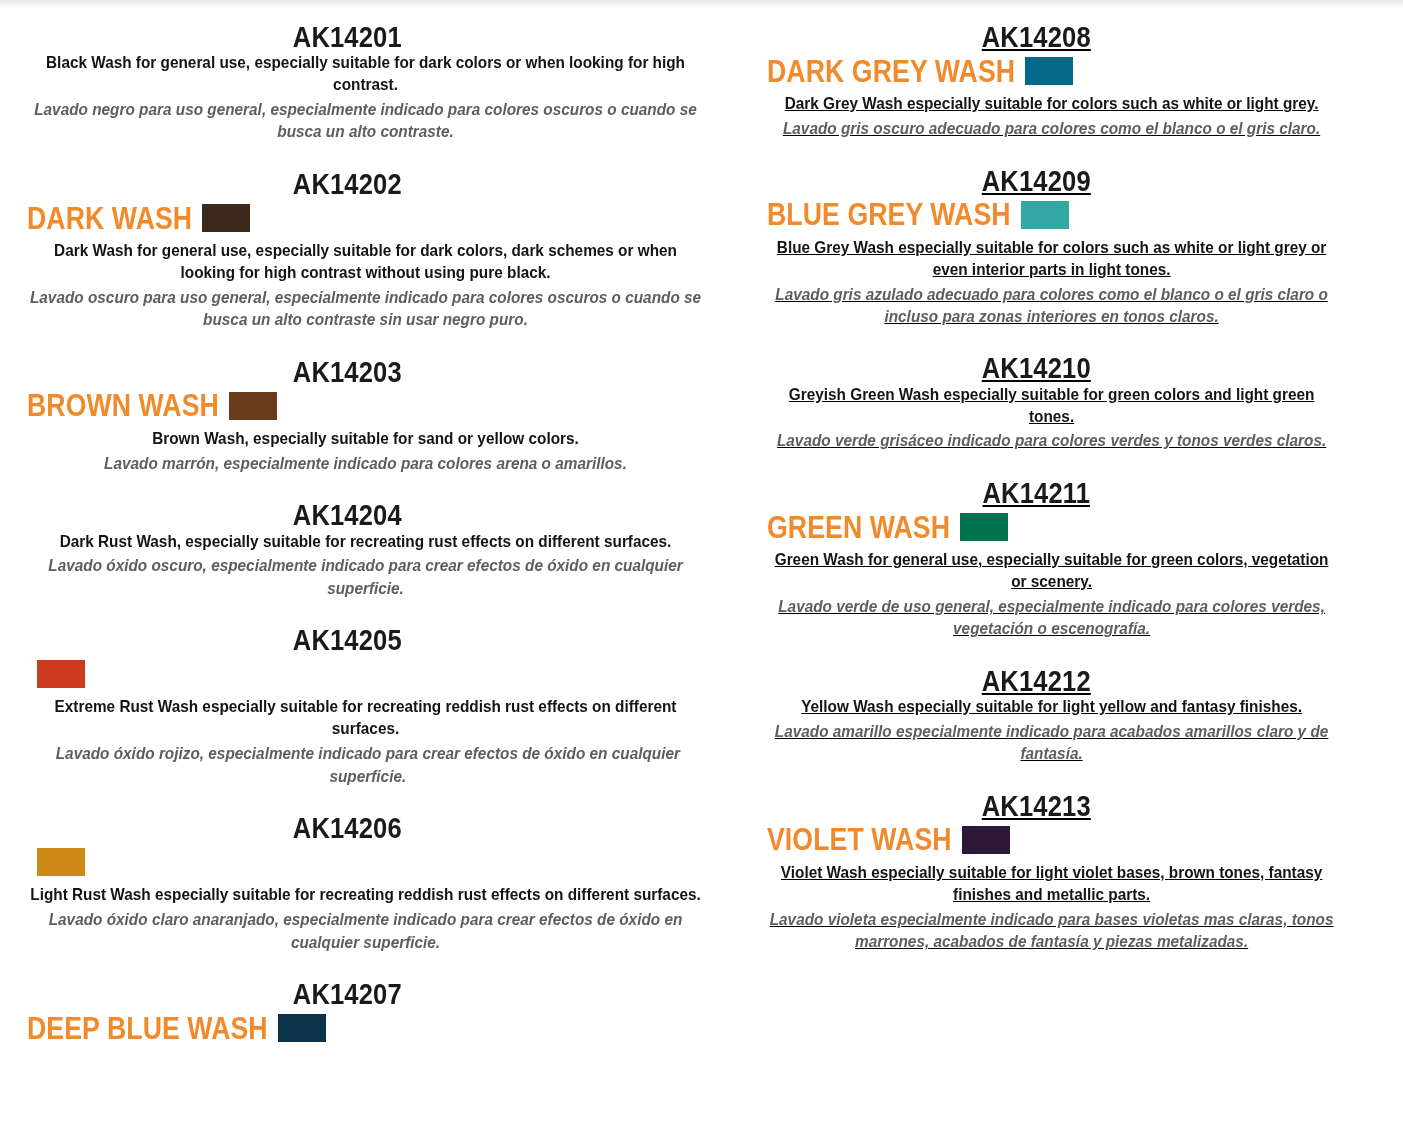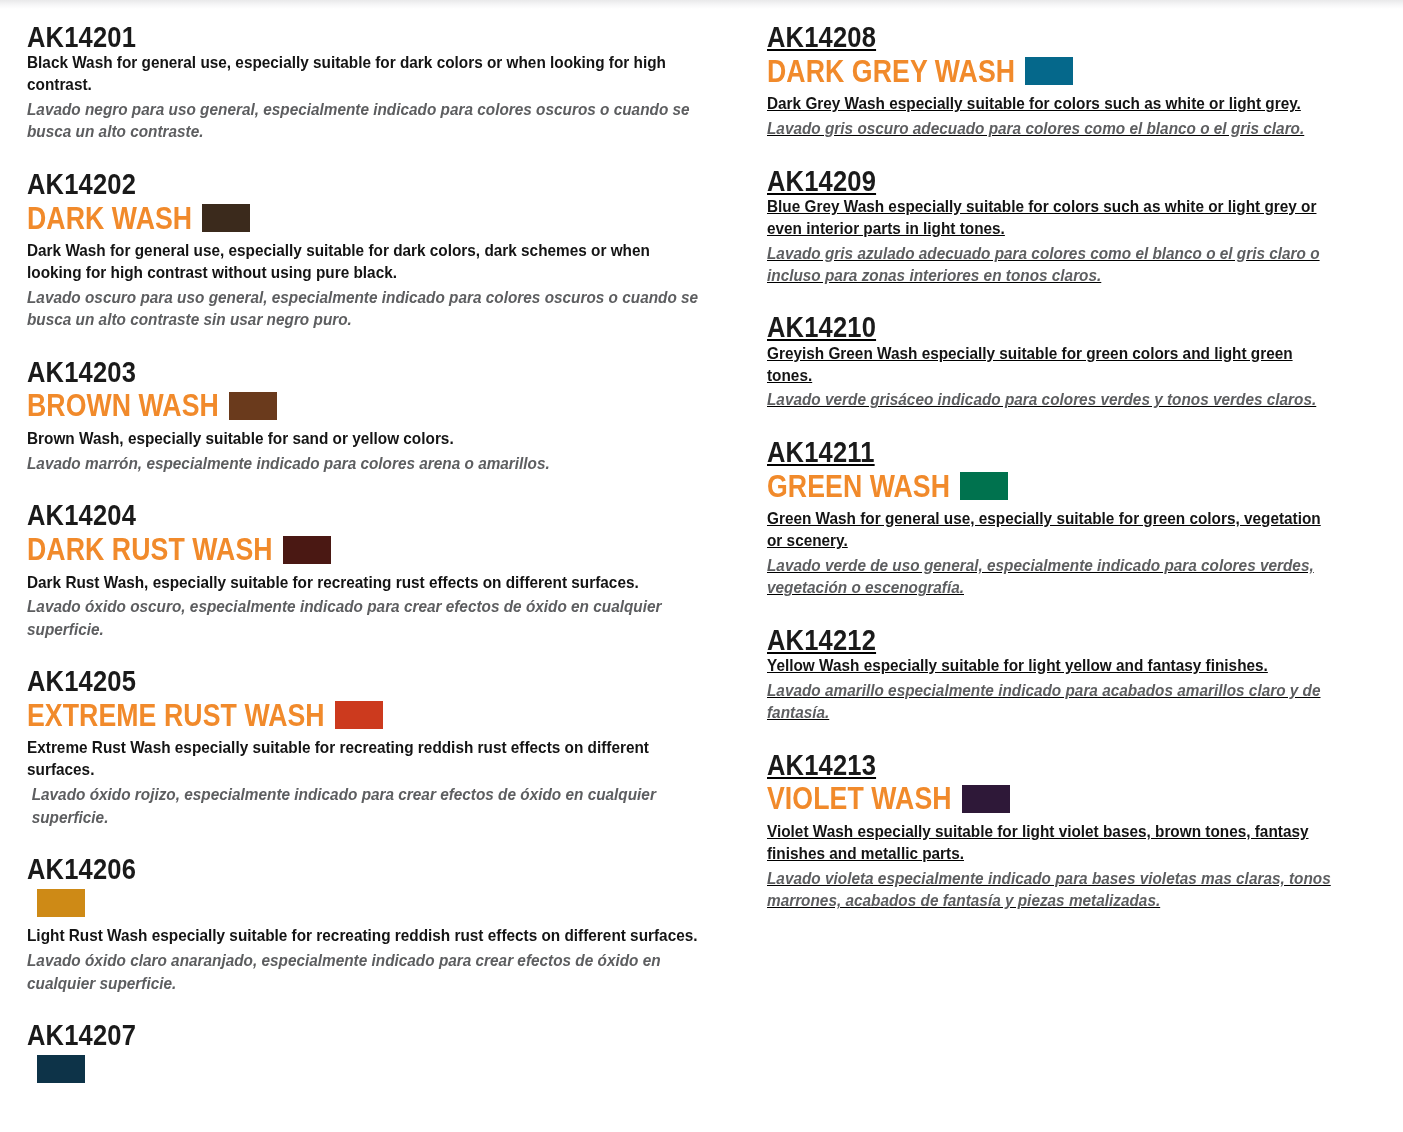--- a/index.html
+++ b/index.html
@@ -49,20 +49,21 @@
     padding: 22px 0 0 27px;
   }
   .column-right {
     width: 648px;
     padding: 22px 24px 0 12px;
     text-decoration: underline;
   }
 
   .product {
     margin-bottom: 26px;
+    text-align: center;
   }
   .product:last-child { margin-bottom: 0; }
 
   .product-code {
     font-family: "Liberation Sans Narrow", "Liberation Sans", sans-serif;
     font-weight: bold;
     font-size: 29px;
     line-height: 1.04;
     letter-spacing: 0.2px;
     color: #1a1a1a;
@@ -154,69 +155,69 @@
             <div style="display: inline-block; width: 191.914px; height: 31px; position: relative;">
               <div class="product-name" style="position: absolute; left: 0px; top: 0px;">BROWN WASH</div>
             </div>
             <span class="swatch" style="background: rgb(106, 58, 28); margin-left: 10px;"></span>
           </div>
           <div class="desc-en">Brown Wash, especially suitable for sand or yellow colors.</div>
           <div class="desc-es">Lavado marrón, especialmente indicado para colores arena o amarillos.</div>
         </div>
         <div class="product">
           <div class="product-code">AK14204</div>
-          <div class="product-name-row">
-            <div style="display: inline-block; width: 245.584px; height: 31px; position: relative;">
-              <div class="product-name" style="position: absolute; left: 0px; top: 0px;">DARK RUST WASH</div>
-            </div>
-            <span class="swatch" style="background: rgb(74, 24, 19); margin-left: 10px;"></span>
-          </div>
           <div class="desc-en">Dark Rust Wash, especially suitable for recreating rust effects on different surfaces.</div>
           <div class="desc-es">Lavado óxido oscuro, especialmente indicado para crear efectos de óxido en cualquier superficie.</div>
         </div>
         <div class="product">
           <div class="product-code">AK14205</div>
           <div class="product-name-row">
-            <div style="display: inline-block; width: 297.708px; height: 31px; position: relative;">
-              <div class="product-name" style="position: absolute; left: 0px; top: 0px;">EXTREME RUST WASH</div>
-            </div>
             <span class="swatch" style="background: rgb(204, 58, 30); margin-left: 10px;"></span>
           </div>
           <div class="desc-en">Extreme Rust Wash especially suitable for recreating reddish rust effects on different surfaces.</div>
           <div class="desc-es indent">Lavado óxido rojizo, especialmente indicado para crear efectos de óxido en cualquier superficie.</div>
         </div>
         <div class="product">
           <div class="product-code">AK14206</div>
           <div class="product-name-row">
             <span class="swatch" style="background: rgb(206, 138, 22); margin-left: 10px;"></span>
           </div>
           <div class="desc-en">Light Rust Wash especially suitable for recreating reddish rust effects on different surfaces.</div>
           <div class="desc-es">Lavado óxido claro anaranjado, especialmente indicado para crear efectos de óxido en cualquier superficie.</div>
         </div>
         <div class="product">
           <div class="product-code">AK14207</div>
           <div class="product-name-row">
+            <div style="display: inline-block; width: 240.693px; height: 31px; position: relative;">
+              <div class="product-name" style="position: absolute; left: 0px; top: 0px;">DEEP BLUE WASH</div>
+            </div>
             <span class="swatch" style="background: rgb(13, 51, 72); margin-left: 10px;"></span>
           </div>
         </div>
       </div>
     <div class="column column-right">
         <div class="product">
           <div class="product-code">AK14208</div>
           <div class="product-name-row">
             <div style="display: inline-block; width: 248.083px; height: 31px; position: relative;">
               <div class="product-name" style="position: absolute; left: 0px; top: 0px;">DARK GREY WASH</div>
             </div>
             <span class="swatch" style="background: rgb(5, 104, 139); margin-left: 10px;"></span>
           </div>
           <div class="desc-en">Dark Grey Wash especially suitable for colors such as white or light grey.</div>
           <div class="desc-es">Lavado gris oscuro adecuado para colores como el blanco o el gris claro.</div>
         </div>
         <div class="product">
           <div class="product-code">AK14209</div>
+          <div class="product-name-row">
+            <div style="display: inline-block; width: 243.649px; height: 31px; position: relative;">
+              <div class="product-name" style="position: absolute; left: 0px; top: 0px;">BLUE GREY WASH</div>
+            </div>
+            <span class="swatch" style="background: rgb(52, 169, 164); margin-left: 10px;"></span>
+          </div>
           <div class="desc-en">Blue Grey Wash especially suitable for colors such as white or light grey or even interior parts in light tones.</div>
           <div class="desc-es">Lavado gris azulado adecuado para colores como el blanco o el gris claro o incluso para zonas interiores en tonos claros.</div>
         </div>
         <div class="product">
           <div class="product-code">AK14210</div>
           <div class="desc-en">Greyish Green Wash especially suitable for green colors and light green tones.</div>
           <div class="desc-es">Lavado verde grisáceo indicado para colores verdes y tonos verdes claros.</div>
         </div>
         <div class="product">
           <div class="product-code">AK14211</div>

